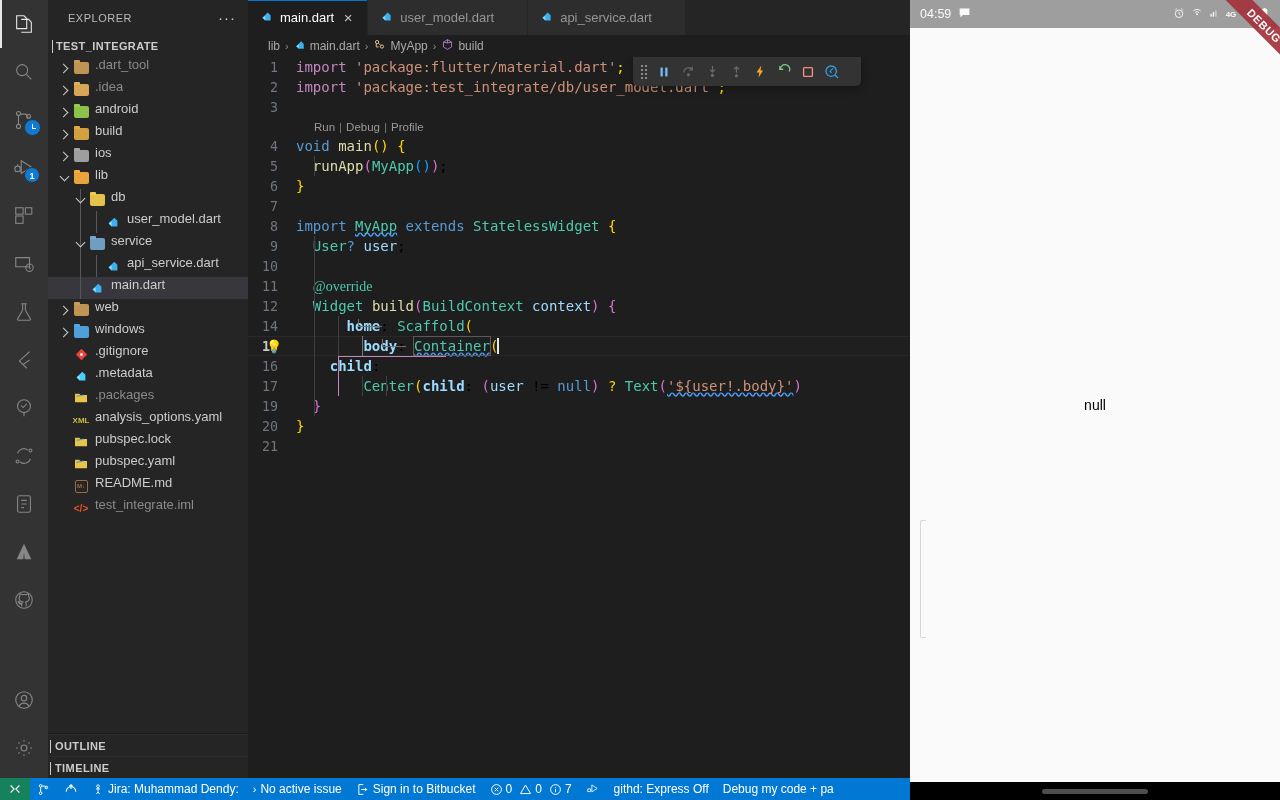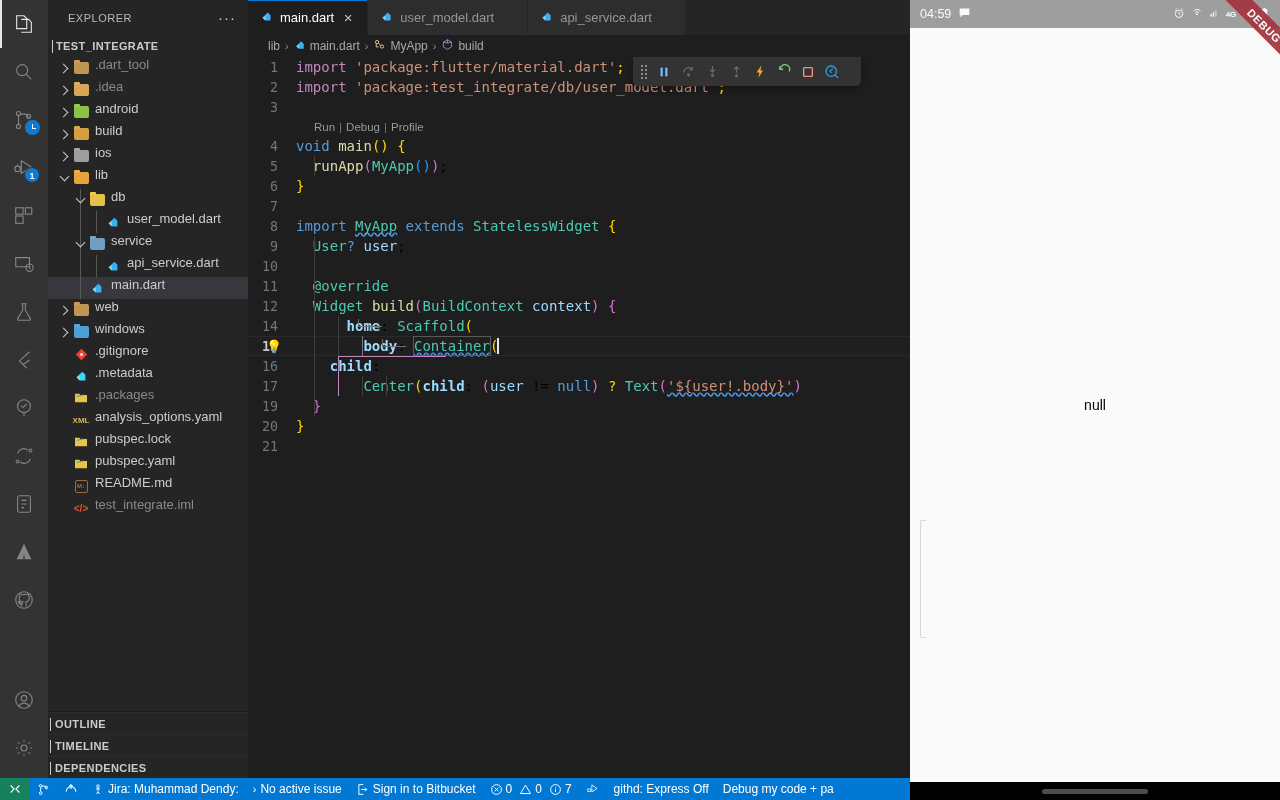--- a/index.html
+++ b/index.html
@@ -137,21 +137,21 @@
   .k  { color: #569cd6; }  
   .kp { color: #c586c0; }  
   .s  { color: #ce9178; }  
   .t  { color: #4ec9b0; }  
   .f  { color: #dcdcaa; }  
   .v  { color: #9cdcfe; }  
   .cm { color: #808080; }
   .p1 { color: #ffd700; }  
   .p2 { color: #da70d6; }  
   .p3 { color: #179fff; }  
-  .an { color: #4ec9b0; }
+  .an { color: #4ec9b0; font-family: Liberation Serif, serif; }
   .squig { text-decoration: underline wavy #4a9eff; text-decoration-skip-ink: none; }
   .bulb { position: absolute; left: 18px; width: 14px; text-align:center; font-size:13px; }
 
   .cursor {
     display:inline-block; width:1.5px; height:16px; background:#e8e8e8; vertical-align:-3px; margin:0 -1px;
   }
   .selbox { outline: 1px solid #5a5a5a; }
 
   
   .ig { position:absolute; top:0; height:20px; width:1px; background:#404040; }
@@ -607,24 +607,20 @@
         </div>
 
       <div class="sb-bottom-sections">
         <div class="sb-section-title">
           <span class="twisty"><i class="chev right"></i></span>
           <span>OUTLINE</span>
         </div>
         <div class="sb-section-title">
           <span class="twisty"><i class="chev right"></i></span>
           <span>TIMELINE</span>
-        </div>
-        <div class="sb-section-title">
-          <span class="twisty"><i class="chev right"></i></span>
-          <span>DEPENDENCIES</span>
         </div>
       </div>
     </div>
 
     <div class="editorgroup">
 
       <div class="tabsbar">
         <div class="tab active">
           <span><svg width="13" height="13" viewBox="0 0 16 16">
                 <path d="M3 9.5L9.5 3l3.5 3.5v6.5H6.5z" fill="#3db0f0"></path>

